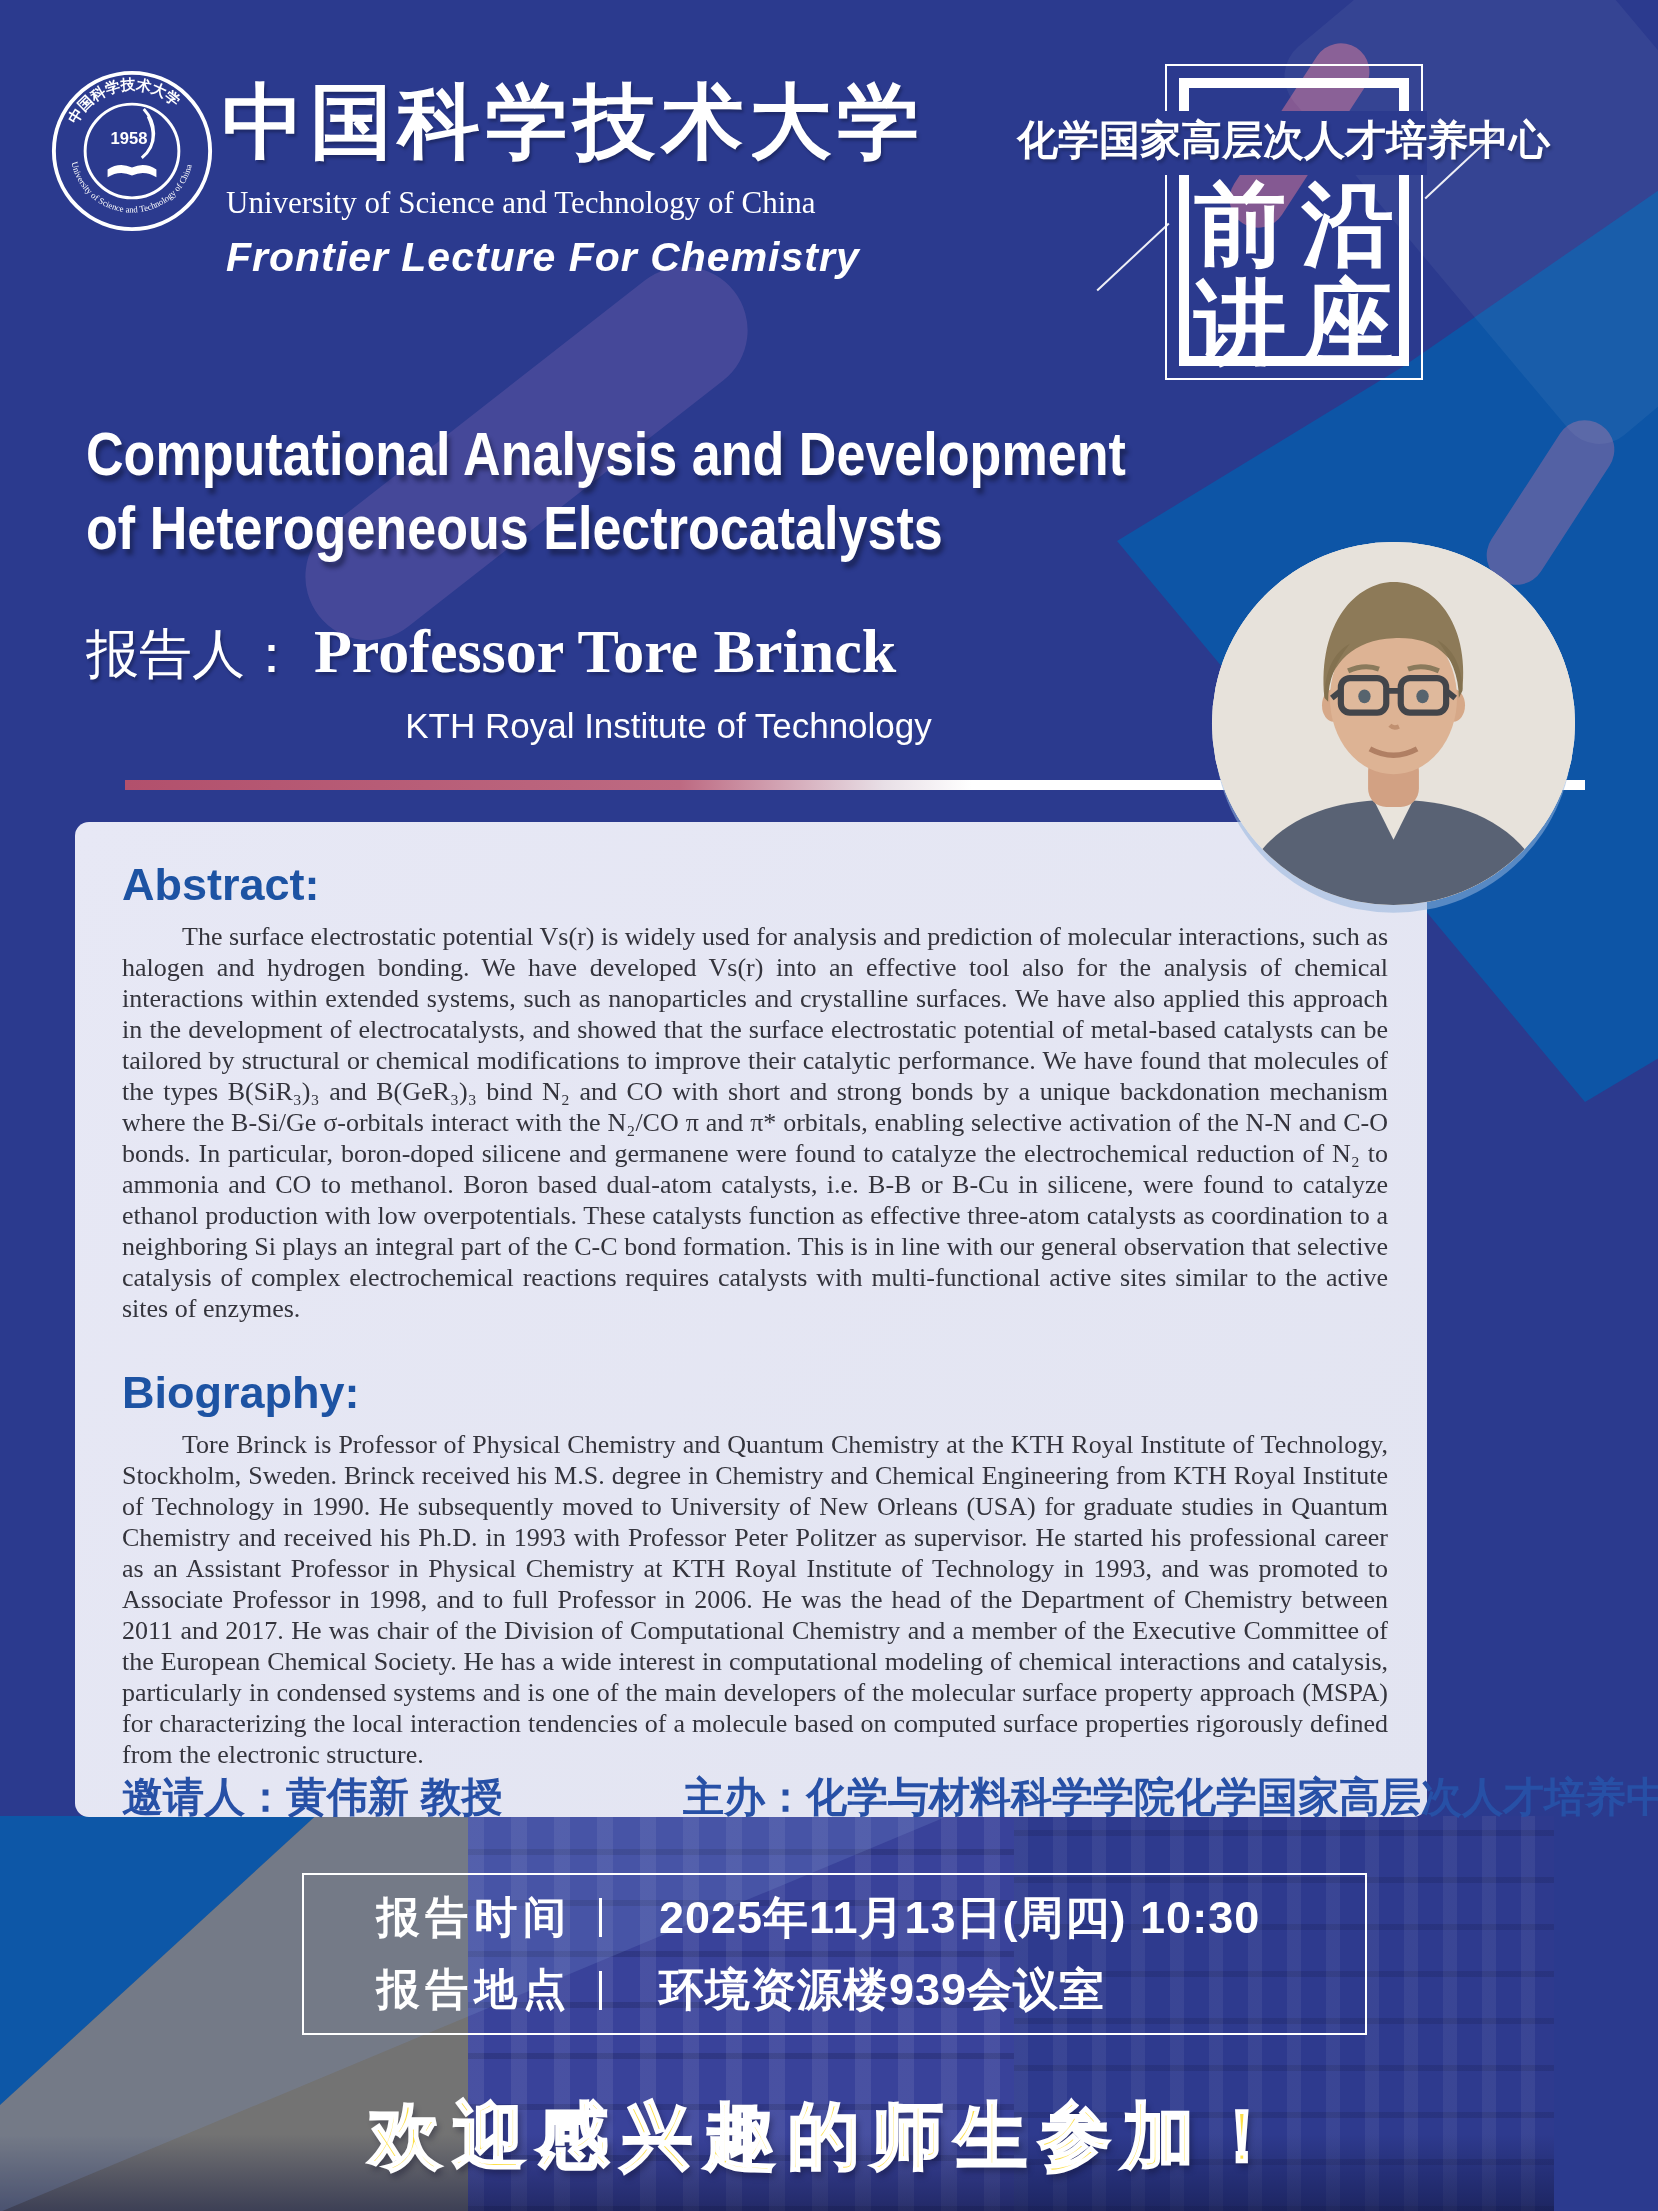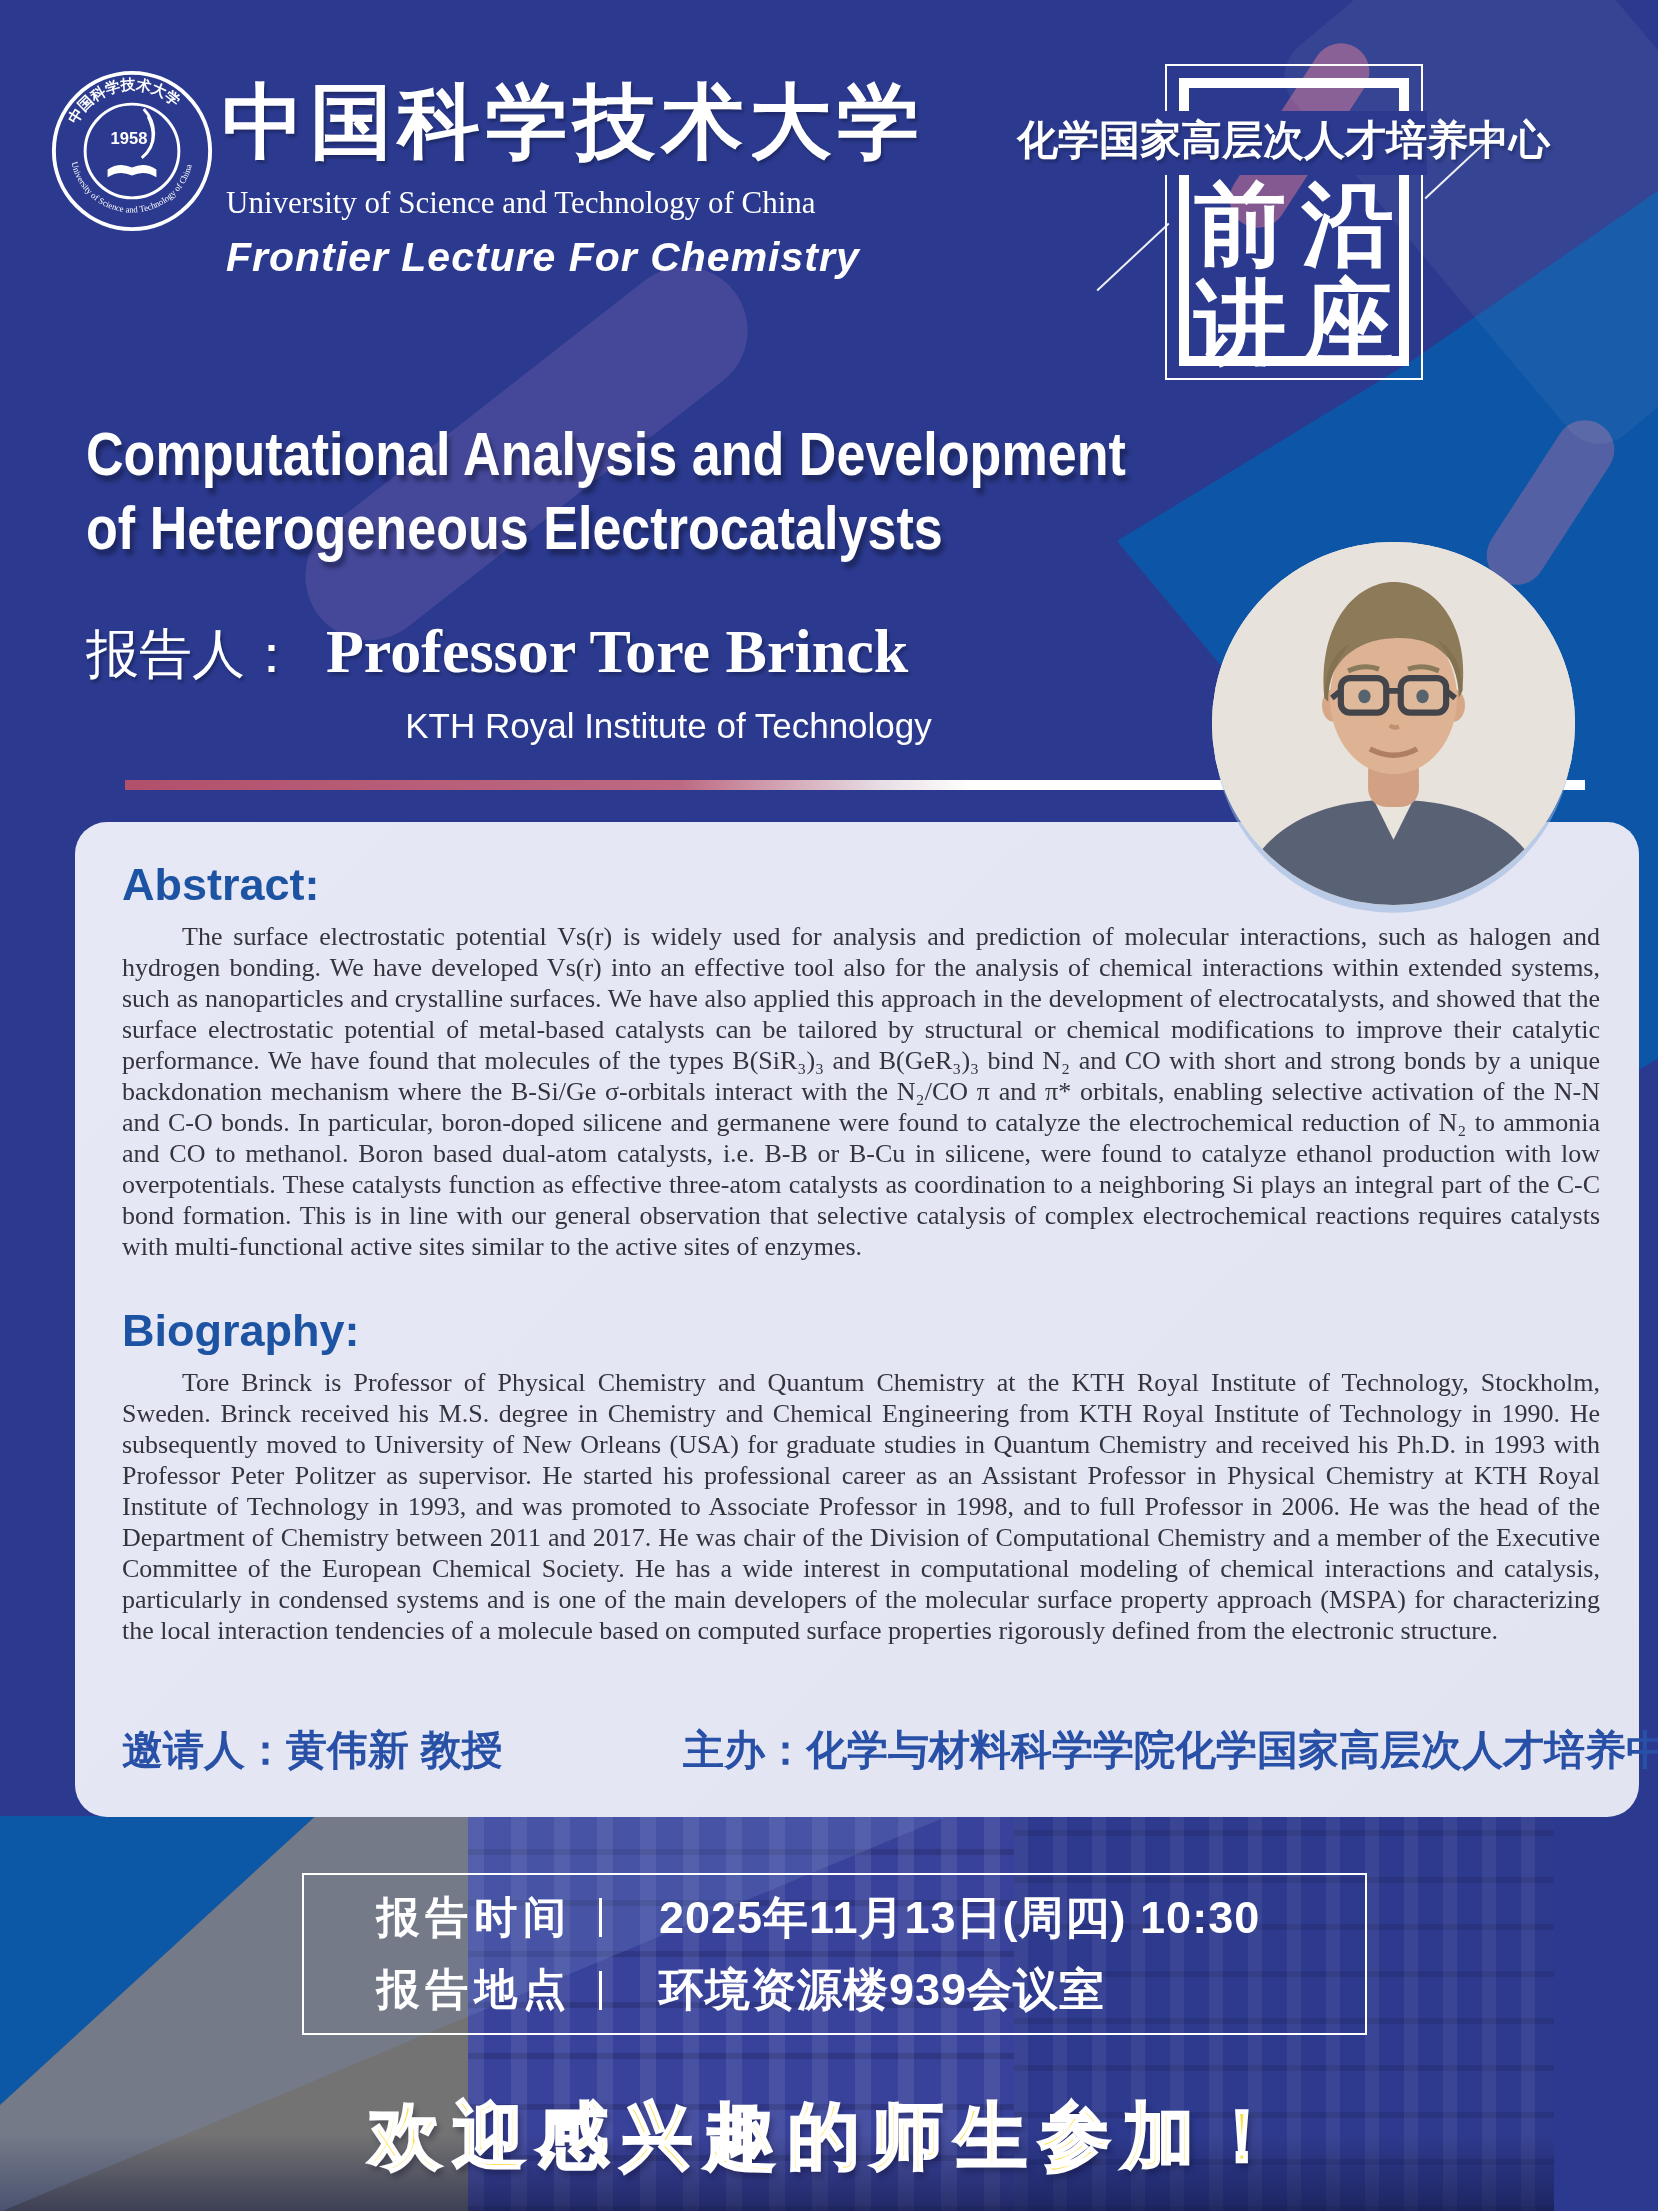--- a/index.html
+++ b/index.html
@@ -57,37 +57,37 @@
     font-family:"DejaVu Serif","Liberation Serif",serif;font-weight:bold;
     font-size:92px;line-height:98px;letter-spacing:15.6px;text-indent:15.6px;
   }
   
   .title{position:absolute;left:86px;top:417px;z-index:4;
     font-size:62px;font-weight:bold;line-height:74px;letter-spacing:0;
     transform:scaleX(.84);transform-origin:left top;white-space:nowrap;
     text-shadow:3.9px 5.9px 4.9px rgba(10,15,40,.45);}
   .speaker-row{position:absolute;left:86px;top:616px;z-index:6;display:flex;align-items:baseline;white-space:nowrap;}
   .speaker-label{font-size:53px;font-weight:normal;text-shadow:2px 2.9px 2.9px rgba(10,15,40,.35);}
-  .speaker-name{margin-left:28px;font-family:"Liberation Serif","DejaVu Serif",serif;
+  .speaker-name{margin-left:16px;font-family:"Liberation Serif","DejaVu Serif",serif;
     font-size:62px;font-weight:bold;text-shadow:2px 2.9px 2.9px rgba(10,15,40,.35);}
   .affiliation{position:absolute;left:288px;top:706px;width:761px;z-index:6;
     text-align:center;font-size:35px;}
   .divider{position:absolute;left:125px;top:780px;width:1460px;height:9.8px;z-index:4;
     background:linear-gradient(90deg,#b2506c 0%,#bd6a82 38%,#e8dfe6 52%,#ffffff 58%,#ffffff 100%);}
 
   
   .portrait{position:absolute;left:1212px;top:542px;width:363px;height:363px;z-index:6;
     border-radius:50%;overflow:hidden;background:#ebe7e1;
     box-shadow:0 9.8px 0 -2px rgba(150,180,220,.55);}
   .portrait svg{display:block;width:100%;height:100%;}
 
   
-  .panel{position:absolute;left:75px;top:822px;width:1564px;height:995px;z-index:4;
+  .panel{position:absolute;left:75px;top:822px;width:1352px;height:995px;z-index:4;
     background:linear-gradient(135deg,#e7e8f5 0%,#e2e4f1 100%);
-    border-radius:32px;box-sizing:border-box;
+    border-radius:14px;box-sizing:border-box;
     padding:37px 39px 39px 47px;display:flex;flex-direction:column;}
   .sec-heading{font-size:45px;font-weight:bold;color:#1d53a3;letter-spacing:0;}
   .sec-body{margin-top:9.8px;color:#34343c;text-align:justify;text-indent:60px;
     font-family:"Liberation Serif","DejaVu Serif",serif;
     font-size:26px;line-height:31px;}
   .bio-heading{margin-top:43px;}
   .invite-row{margin-top:auto;position:relative;font-size:41px;font-weight:bold;color:#2750a6;white-space:nowrap;}
   .host{position:absolute;left:561px;top:0;}
 
   

